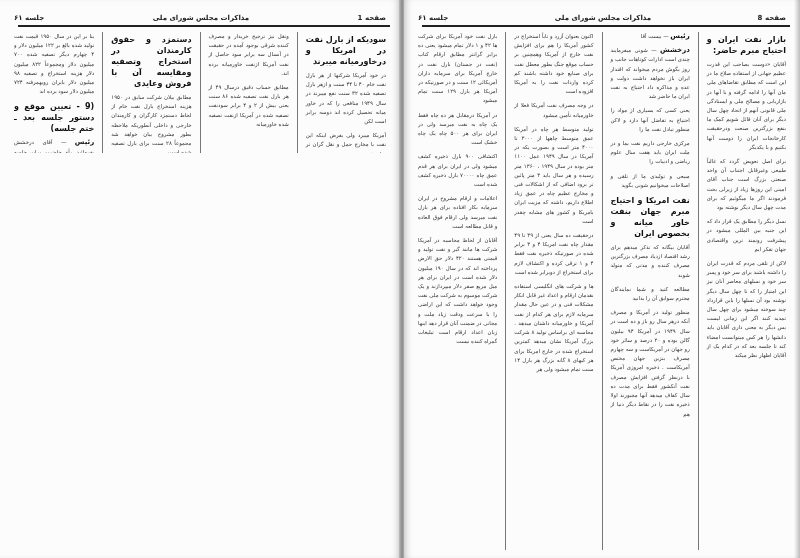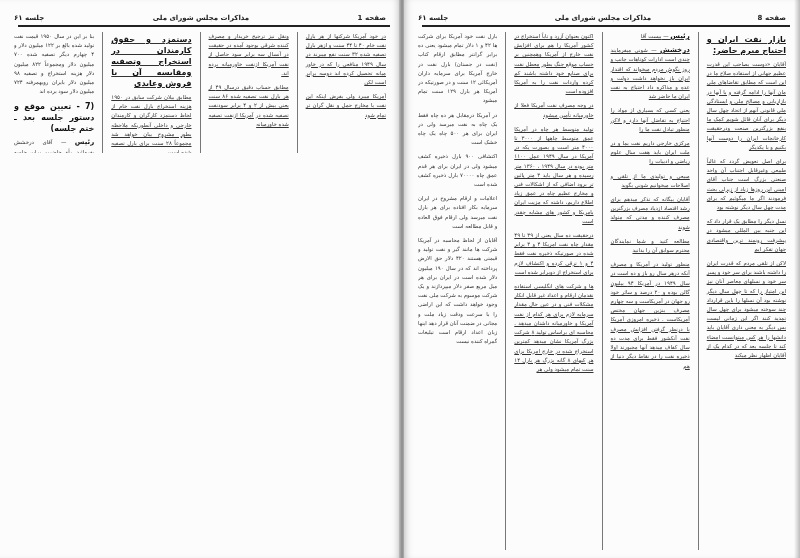--- a/index.html
+++ b/index.html
@@ -15,56 +15,57 @@
   .page.right { left:404px; width:396px; box-shadow: inset 6px 0 8px -6px rgba(0,0,0,0.35); }
   .gutter { position:absolute; left:399px; top:0; width:6px; height:558px; background:linear-gradient(90deg,#bdbdbd,#8a8a8a,#bdbdbd); }
   .header {
     position:absolute; top:12px; left:14px; right:14px; height:12px;
     direction:rtl; display:flex; justify-content:space-between; align-items:center;
     font-size:7px; font-weight:bold; color:#222;
   }
   .rule { position:absolute; top:25px; left:18px; right:10px; height:2px; background:#222; }
   .cols { position:absolute; top:32px; left:14px; right:14px; bottom:8px; display:flex; flex-direction:row-reverse; gap:8px; }
   .col { flex:1; direction:rtl; text-align:justify; font-size:5.4px; line-height:9.2px; color:#333; overflow:hidden; }
-  .col.divided { border-left:1px solid #777; padding-left:8px;text-decoration:underline; }
+  .col.divided { border-left:1px solid #777; padding-left:8px; }
   .heading { font-family:"DejaVu Sans", sans-serif; font-weight:bold; font-size:8px; line-height:11px; color:#111; margin:2px 0 4px 0; }
   .speaker { font-weight:bold; font-size:7px; color:#111;margin-top:7px; }
   p { margin:0 0 5px 0; }
   .edge-shadow { position:absolute; top:0; right:0; width:6px; height:558px; background:linear-gradient(90deg,rgba(0,0,0,0),rgba(0,0,0,0.25)); }
 </style>
 </head>
 <body>
 
 <div class="spread">
 
   <div class="page left">
     <div class="header">
       <span>صفحه 1</span>
       <span>مذاکرات مجلس شورای ملی</span>
       <span>جلسه ۶۱</span>
     </div>
     <div class="rule"></div>
 
     <div class="cols" style="bottom:405px;">
       <div class="col divided">
+        <div class="heading">سودیکه از بارل نفت در امریکا و درخاورمیانه میبرند</div>
         <p>در خود آمریکا شرکتها از هر بارل نفت خام ۴۰ تا ۴۴ سنت و ازهر بارل تصفیه شده ۳۲ سنت نفع میبرند در سال ۱۹۴۹ منافعی را که در خاور میانه تحصیل کرده اند دوسه برابر است لکن</p>
         <p>آمریکا میبرد ولی بفرض اینکه این نفت با مخارج حمل و نقل گران تر تمام شود</p>
       </div>
       <div class="col divided">
         <p>ونقل نیز ترجیح خریدار و مصرف کننده شرقی بوجود آمده در حقیقت در آنسال سه برابر سود حاصل از نفت آمریکا ازنفت خاورمیانه برده اند.</p>
         <p>مطابق حساب دقیق درسال ۴۹ از هر بارل نفت تصفیه شده ۸۶ سنت یعنی بیش از ۲ و ۴ برابر سودنفت تصفیه شده در آمریکا ازنفت تصفیه شده خاورمیانه</p>
       </div>
       <div class="col divided">
         <div class="heading">دستمزد و حقوق کارمندان در استخراج وتصفیه ومقایسه آن با فروش وعایدی</div>
         <p>مطابق بیلان شرکت سابق در ۱۹۵۰ هزینه استخراج بارل نفت خام از لحاظ دستمزد کارگران و کارمندان خارجی و داخلی آنطوریکه ملاحظه بطور مشروح بیان خواهد شد مجموعاً ۲۸ سنت برای بارل تصفیه شده است</p>
         <p>وبطور خلاصه هر بارل نفت خام صادره از ایران ۷ و ۹۵ سنت تصفیه شده ۴۰ سنت تمام شده است و قیمت فروش بارل نفت خام در آنسال ۲ و ۴ دلار و بارل تصفیه شده ۶ و ۴ دلار بوده</p>
       </div>
       <div class="col">
         <p>بنا بر این در سال ۱۹۵۰ قیمت نفت تولید شده بالغ بر ۱۲۲ میلیون دلار و ۴ چهارم دیگر تصفیه شده ۷۰۰ میلیون دلار ومجموعاً ۸۲۲ میلیون دلار هزینه استخراج و تصفیه ۹۸ میلیون دلار بایران رویهمرفته ۷۲۴ میلیون دلار سود برده اند</p>
-        <div class="heading">(7 - تعیین موقع و دستور جلسه بعد ـ ختم جلسه)</div>
+        <div class="heading">(9 - تعیین موقع و دستور جلسه بعد ـ ختم جلسه)</div>
         <p>
           <span class="speaker">رئیس</span> —
           <span>آقای درخشش بفرمائید. رأی حاضرین براین جلسه بعد جلسه را ختم می کنیم جلسه آینده روز سه شنبه ساعت هشت و نیم خواهد بود (یکساعت و ربع بعد از ظهر جلسه ختم شد)</span>
         </p>
 
       </div>
     </div>
   </div>
 
   <div class="gutter"></div>
@@ -90,20 +91,21 @@
           <span class="speaker">رئیس</span> —
           <span>بیست آقا</span>
         </p>
         <p>
           <span class="speaker">درخشش</span> —
           <span>شونی میفرمایند چندی است ادارات کوتاهات جانب و روز بگوش مردم میخواند که اقتدار ایران باز نخواهد داشت دولت و عده و مذاکره داد احتیاج به نفت ایران ما حاضر شد</span>
         </p>
         <p>یعنی کسی که بسیاری از مواد را احتیاج به تفاضل آنها دارد و لاکن منظور تبادل نفت ما را</p>
         <p>مرکزی خارجی داریم نفت بما و در ملت ایران باید هفت سال علوم ریاضی و ادبیات را</p>
         <p>مبیعی و تولیدی ما از تلقی و اصلاحات میخوانیم شونی بگوید</p>
+        <div class="heading">نفت امریکا و احتیاج مبرم جهان بنفت خاور میانه و بخصوص ایران</div>
         <p>آقایان بیگانه که تذکر میدهم برای رشد اقتصاد ازدیاد مصرف بزرگترین مصرف کننده و مدتی که متولد شوند</p>
         <p>مطالعه کنید و شما نمایندگان محترم سوابق آن را بدانید</p>
         <p>منظور تولید در آمریکا و مصرف آنکه درهر سال رو باز و ده است در سال ۱۹۴۹ در آمریکا ۹۴ بیلیون گالن بوده و ۲۰ درصد و سائر خود رو جهان در آمریکاست و سه چهارم مصرف بنزین جهان مختص آمریکاست . ذخیره امروزی آمریکا با درنظر گرفتن افزایش مصرف نفت آنکشور فقط برای مدت ده سال کفاف میدهد آنها مجبورند اولا ذخیره نفت را در نقاط دیگر دنیا از هم</p>
       </div>
       <div class="col divided">
         <p>اکنون بعنوان آزرد و تاباً استخراج در کشور آمریکا را هم برای افزایش نفت خارج از آمریکا وهمچنین بر حساب موقع جنگ بطور معطل نفت برای صنایع خود داشته باشند کم کرده واردات نفت را به آمریکا افزوده است</p>
         <p>در وجه مصرف نفت آمریکا فعلا از خاورمیانه تأمین میشود</p>
         <p>تولید متوسط هر چاه در آمریکا عمق متوسط چاهها از ۳۰۰۰ تا ۴۰۰۰ متر است و بصورت یکه در آمریکا در سال ۱۹۴۹ عمل ۱۱۰۰ متر بوده در سال ۱۹۴۹ ، ۱۳۶۰ متر رسیده و هر سال باید ۳ متر پائین تر برود اضافی که از اشکالات فنی و مخارج عظیم چاه در عمق زیاد اطلاع داریم، داشته که مزیت ایران بامریکا و کشور های مشابه چقدر است</p>
         <p>درحقیقت ده سال یعنی از ۳۹ تا ۴۹ مقدار چاه نفت امریکا ۴ و ۳ برابر شده در صورتیکه ذخیره نفت فقط ۴ و ۱ ترقی کرده و اکتشاف لازم برای استخراج از دوبرابر شده است</p>
         <p>ها و شرکت های انگلیسی استفاده نقدمان ارقام و اعداد غیر قابل انکار مشکلات فنی و در عین حال مقدار سرمایه لازم برای هر کدام از نفت آمریکا و خاورمیانه داشتان میدهد . محاسبه ای براساس تولید ۸ شرکت بزرگ آمریکا نشان میدهد کمترین استخراج شده در خارج امریکا برای هر کیهای ۸ گانه بزرگ هر بارل ۱۴ سنت تمام میشود ولی هر</p>

